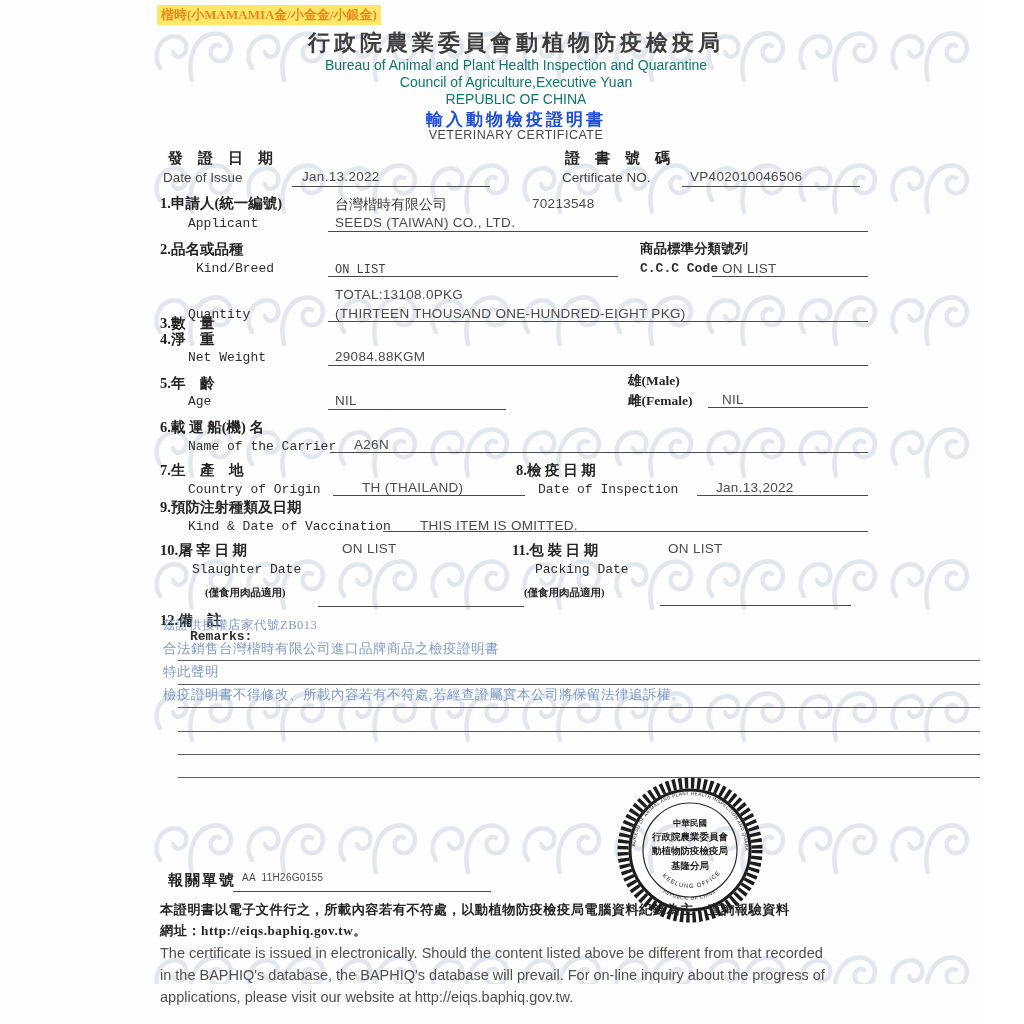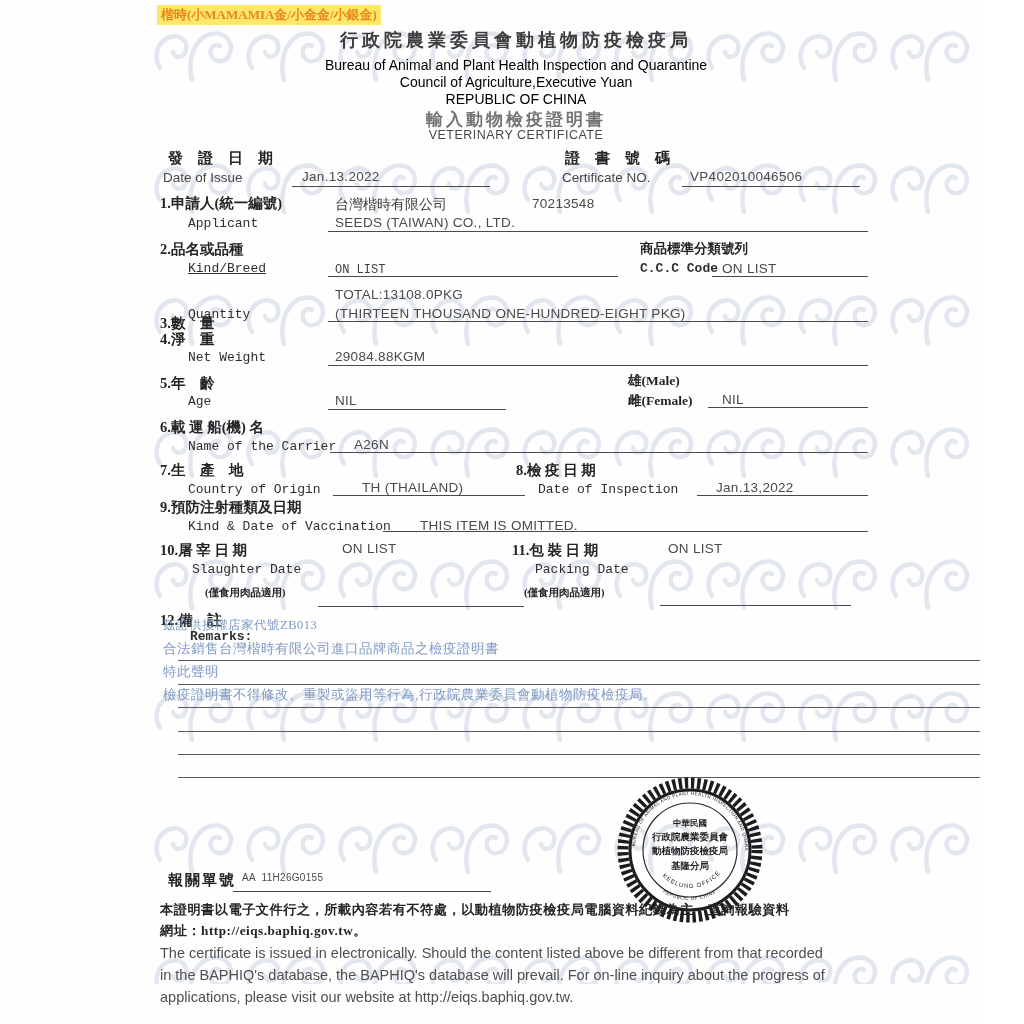--- a/index.html
+++ b/index.html
@@ -1,31 +1,31 @@
 <!DOCTYPE html>
 <html><head>
 <meta charset="utf-8">
 <style>
   html,body{margin:0;padding:0;background:#ffffff;}
   .page{position:relative;width:980px;height:1024px;background:#fefefe;overflow:hidden;
         font-family:"Liberation Sans","DejaVu Sans",sans-serif;color:#3c3c3c;}
   .abs{position:absolute;white-space:nowrap;}
   
   .zh{font-family:"Liberation Serif","DejaVu Serif",serif;font-weight:bold;color:#242424;font-size:14.5px;}
-  .zh-big{font-family:"Liberation Serif","DejaVu Serif",serif;font-weight:bold;color:#737373;}
+  .zh-big{font-family:"Liberation Serif","DejaVu Serif",serif;font-weight:bold;color:#1d4ed8;}
   
   .en{font-family:"Liberation Mono","DejaVu Sans Mono",monospace;font-size:13px;color:#2e2e2e;}
   
   .val{font-family:"Liberation Sans","DejaVu Sans",sans-serif;font-size:13.5px;color:#4a4a4a;letter-spacing:.3px;}
   .valmono{font-family:"Liberation Mono","DejaVu Sans Mono",monospace;font-size:12px;color:#3f3f3f;}
   .ul{position:absolute;border-bottom:1.7px solid #4a4a4a;height:0;}
   .ul-light{position:absolute;border-bottom:1.5px solid #5a5a5a;height:0;}
   .blue{position:absolute;font-family:"Liberation Serif","DejaVu Serif",serif;
         color:rgba(104,136,184,.85);font-size:13.5px;white-space:nowrap;letter-spacing:.5px;}
-  .hdr-en{font-size:14px;color:#000000;}
+  .hdr-en{font-size:14px;color:#0f766e;}
   .center{left:160px;width:712px;text-align:center;}
   .pre{white-space:pre;}
 </style>
 </head>
 <body>
 
 <div class="page">
 
   <svg class="abs" style="left:0;top:0;" width="1024" height="1024" aria-hidden="true">
     <defs>
@@ -35,21 +35,21 @@
           <path d="M42,62 C37,42 44,20 61,16 C74,13 84,23 80,35 C77,45 64,46 61,37 C59,30 65,25 70,28"></path>
         </g>
       </pattern>
     </defs>
     <rect x="150" y="18" width="864" height="966" fill="url(#wmp)"></rect>
   </svg>
 
   <div class="abs" style="left:157px;top:5px;background:#ffe76a;color:#e8871a;font-size:13px;font-weight:bold;
               padding:1px 4px;font-family:'Liberation Serif','DejaVu Serif',serif;">楷時(小MAMAMIA金/小金金/小銀金)</div>
 
-  <div class="abs center zh-big" style="top:28px;font-size:18px;letter-spacing:4px;color:#3d3d3d;">行政院農業委員會動植物防疫檢疫局</div>
+  <div class="abs center zh-big" style="top:28px;font-size:22px;letter-spacing:4px;color:#3d3d3d;">行政院農業委員會動植物防疫檢疫局</div>
   <div class="abs center hdr-en" style="top:57px;">Bureau of Animal and Plant Health Inspection and Quarantine</div>
   <div class="abs center hdr-en" style="top:74px;">Council of Agriculture,Executive Yuan</div>
   <div class="abs center hdr-en" style="top:91px;">REPUBLIC OF CHINA</div>
   <div class="abs center zh-big" style="top:108px;font-size:17px;letter-spacing:3px;">輸入動物檢疫證明書</div>
   <div class="abs center" style="top:128px;font-size:12.5px;color:#474747;letter-spacing:.5px;">VETERINARY CERTIFICATE</div>
 
   <div class="abs zh" style="left:168px;top:149px;font-size:15px;">發　證　日　期</div>
   <div class="abs" style="left:163px;top:170px;font-size:13.5px;color:#454545;">Date of Issue</div>
   <div class="abs val" style="left:302px;top:169px;">Jan.13.2022</div>
   <div class="ul" style="left:292px;top:186px;width:198px;"></div>
@@ -61,21 +61,21 @@
 
   <div class="abs zh" style="left:160px;top:194px;">1.申請人(統一編號)</div>
   <div class="abs zh" style="left:335px;top:196px;font-weight:normal;font-size:14px;color:#3a3a3a;">台灣楷時有限公司</div>
   <div class="abs val" style="left:532px;top:196px;">70213548</div>
   <div class="abs en" style="left:188px;top:216px;">Applicant</div>
   <div class="abs val" style="left:335px;top:215px;">SEEDS (TAIWAN) CO., LTD.</div>
   <div class="ul" style="left:328px;top:231px;width:540px;"></div>
 
   <div class="abs zh" style="left:160px;top:240px;">2.品名或品種</div>
   <div class="abs zh" style="left:640px;top:240px;font-size:13.5px;">商品標準分類號列</div>
-  <div class="abs en" style="left:188px;top:261px;text-decoration:underline;">Kind/Breed</div>
+  <div class="abs en" style="left:196px;top:261px;">Kind/Breed</div>
   <div class="abs valmono" style="left:335px;top:263px;">ON LIST</div>
   <div class="ul" style="left:328px;top:276px;width:290px;"></div>
   <div class="abs en" style="left:640px;top:261px;font-weight:bold;">C.C.C Code</div>
   <div class="abs val" style="left:722px;top:261px;">ON LIST</div>
   <div class="ul" style="left:712px;top:276px;width:156px;"></div>
 
   <div class="abs zh" style="left:160px;top:286px;margin-top:28px;">3.數　量</div>
   <div class="abs val" style="left:335px;top:287px;">TOTAL:13108.0PKG</div>
   <div class="abs en" style="left:188px;top:307px;">Quantity</div>
   <div class="abs val" style="left:335px;top:306px;">(THIRTEEN THOUSAND ONE-HUNDRED-EIGHT PKG)</div>
@@ -131,21 +131,21 @@
   <div class="ul-light" style="left:178px;top:660px;width:830px;"></div>
   <div class="ul-light" style="left:178px;top:684px;width:830px;"></div>
   <div class="ul-light" style="left:178px;top:707px;width:830px;"></div>
   <div class="ul-light" style="left:178px;top:731px;width:830px;"></div>
   <div class="ul-light" style="left:178px;top:754px;width:830px;"></div>
   <div class="ul-light" style="left:178px;top:777px;width:830px;"></div>
 
   <div class="blue" style="left:163px;top:617px;font-size:12.5px;">茲證供授權店家代號ZB013</div>
   <div class="blue" style="left:163px;top:640px;">合法銷售台灣楷時有限公司進口品牌商品之檢疫證明書</div>
   <div class="blue" style="left:163px;top:663px;">特此聲明</div>
-  <div class="blue" style="left:163px;top:686px;">檢疫證明書不得修改、重製或盜用等行為,行政院農業委員會動植物防疫檢疫局。</div>
+  <div class="blue" style="left:163px;top:686px;">檢疫證明書不得修改、所載內容若有不符處,若經查證屬實本公司將保留法律追訴權。</div>
 
   <svg class="abs" style="left:610px;top:770px;" width="160" height="160" viewBox="0 0 160 160">
     <defs>
       <path id="arcTop" d="M80,80 m-55,0 a55,55 0 1,1 110,0"></path>
       <path id="arcB1" d="M80,80 m-38,0 a38,38 0 0,0 76,0"></path>
       <path id="arcB2" d="M80,80 m-50,0 a50,50 0 0,0 100,0"></path>
     </defs>
     <g>
       <circle cx="80" cy="80" r="67" fill="none" stroke="#1c1c1c" stroke-width="11" stroke-dasharray="3.4 2.8"></circle>
       <circle cx="80" cy="80" r="60" fill="none" stroke="#1c1c1c" stroke-width="3"></circle>

